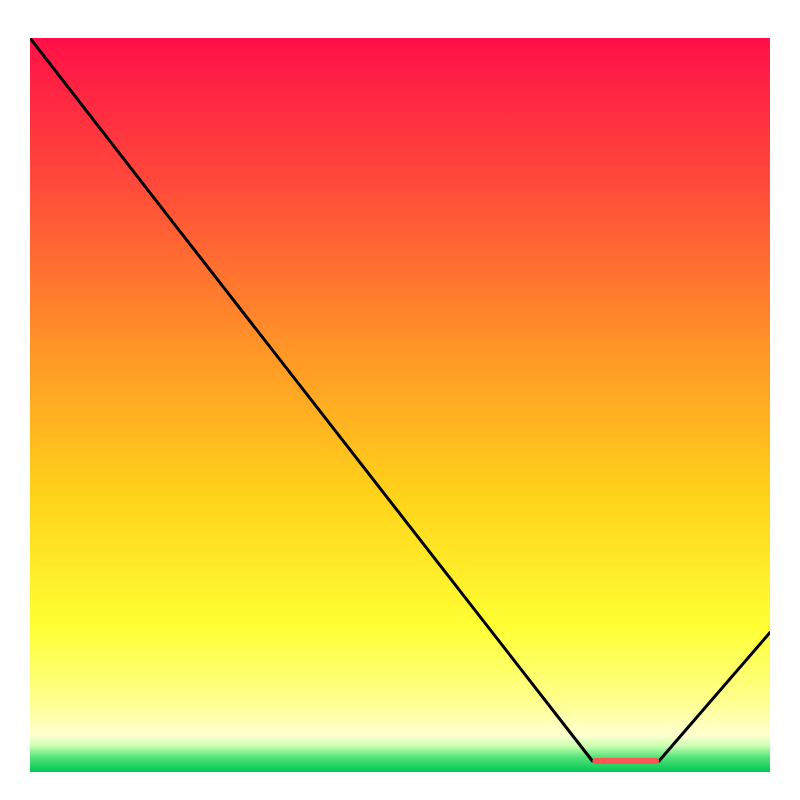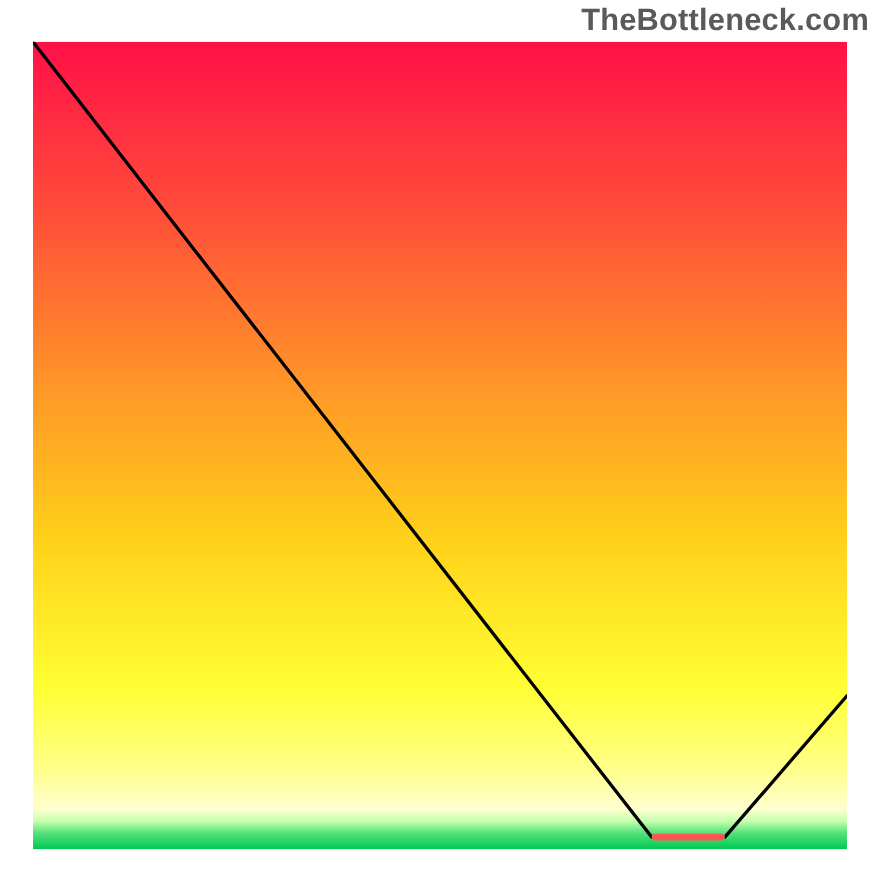--- a/index.html
+++ b/index.html
@@ -36,21 +36,20 @@
   .plot svg {
     display: block;
     width: 740px;
     height: 734px;
   }
 </style>
 </head>
 <body>
 
 <div class="stage">
-  <div class="watermark">TheBottleneck.com</div>
 
   <div class="plot">
     <svg viewBox="0 0 740 734" preserveAspectRatio="none">
       <defs>
         <linearGradient id="bg-grad" x1="0" y1="0" x2="0" y2="1">
         <stop offset="0%" stop-color="#ff1048"></stop>
             <stop offset="20%" stop-color="#ff4a3a"></stop>
             <stop offset="42%" stop-color="#ff9428"></stop>
             <stop offset="62%" stop-color="#ffd21a"></stop>
             <stop offset="80%" stop-color="#ffff33"></stop>

